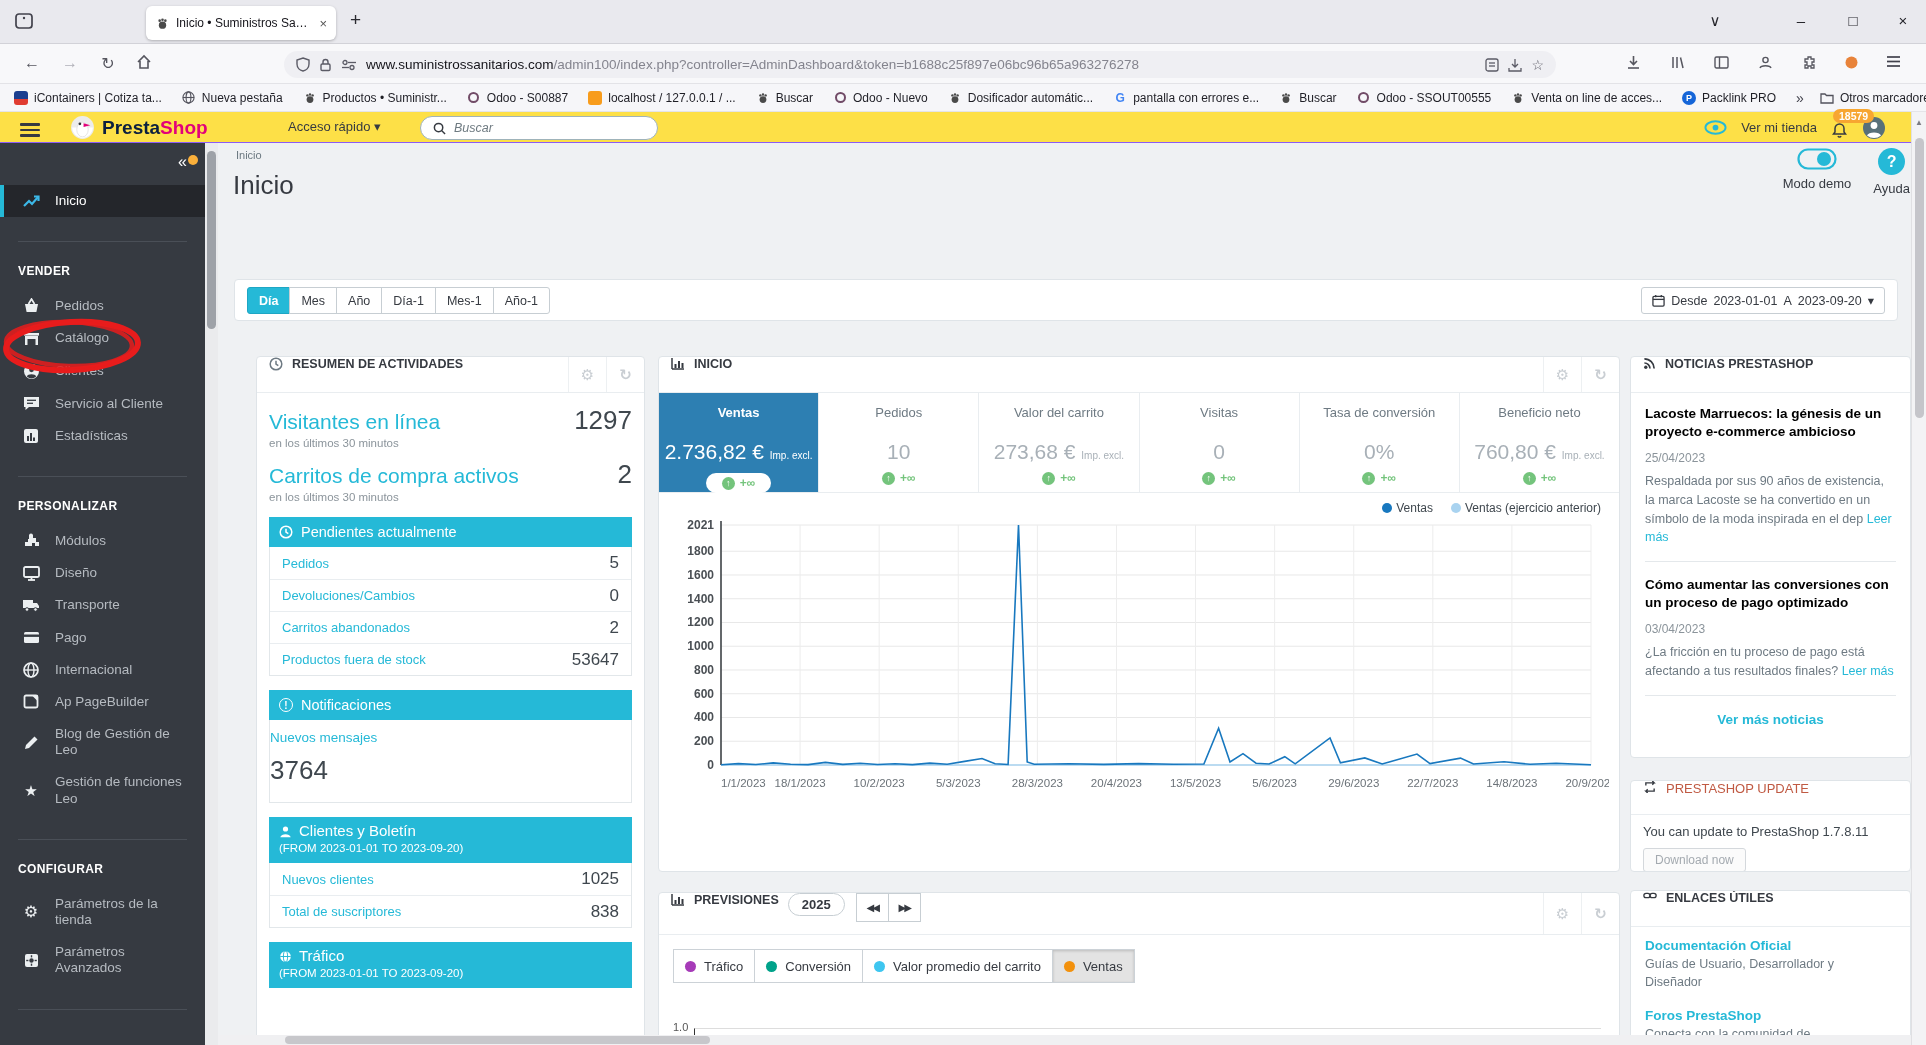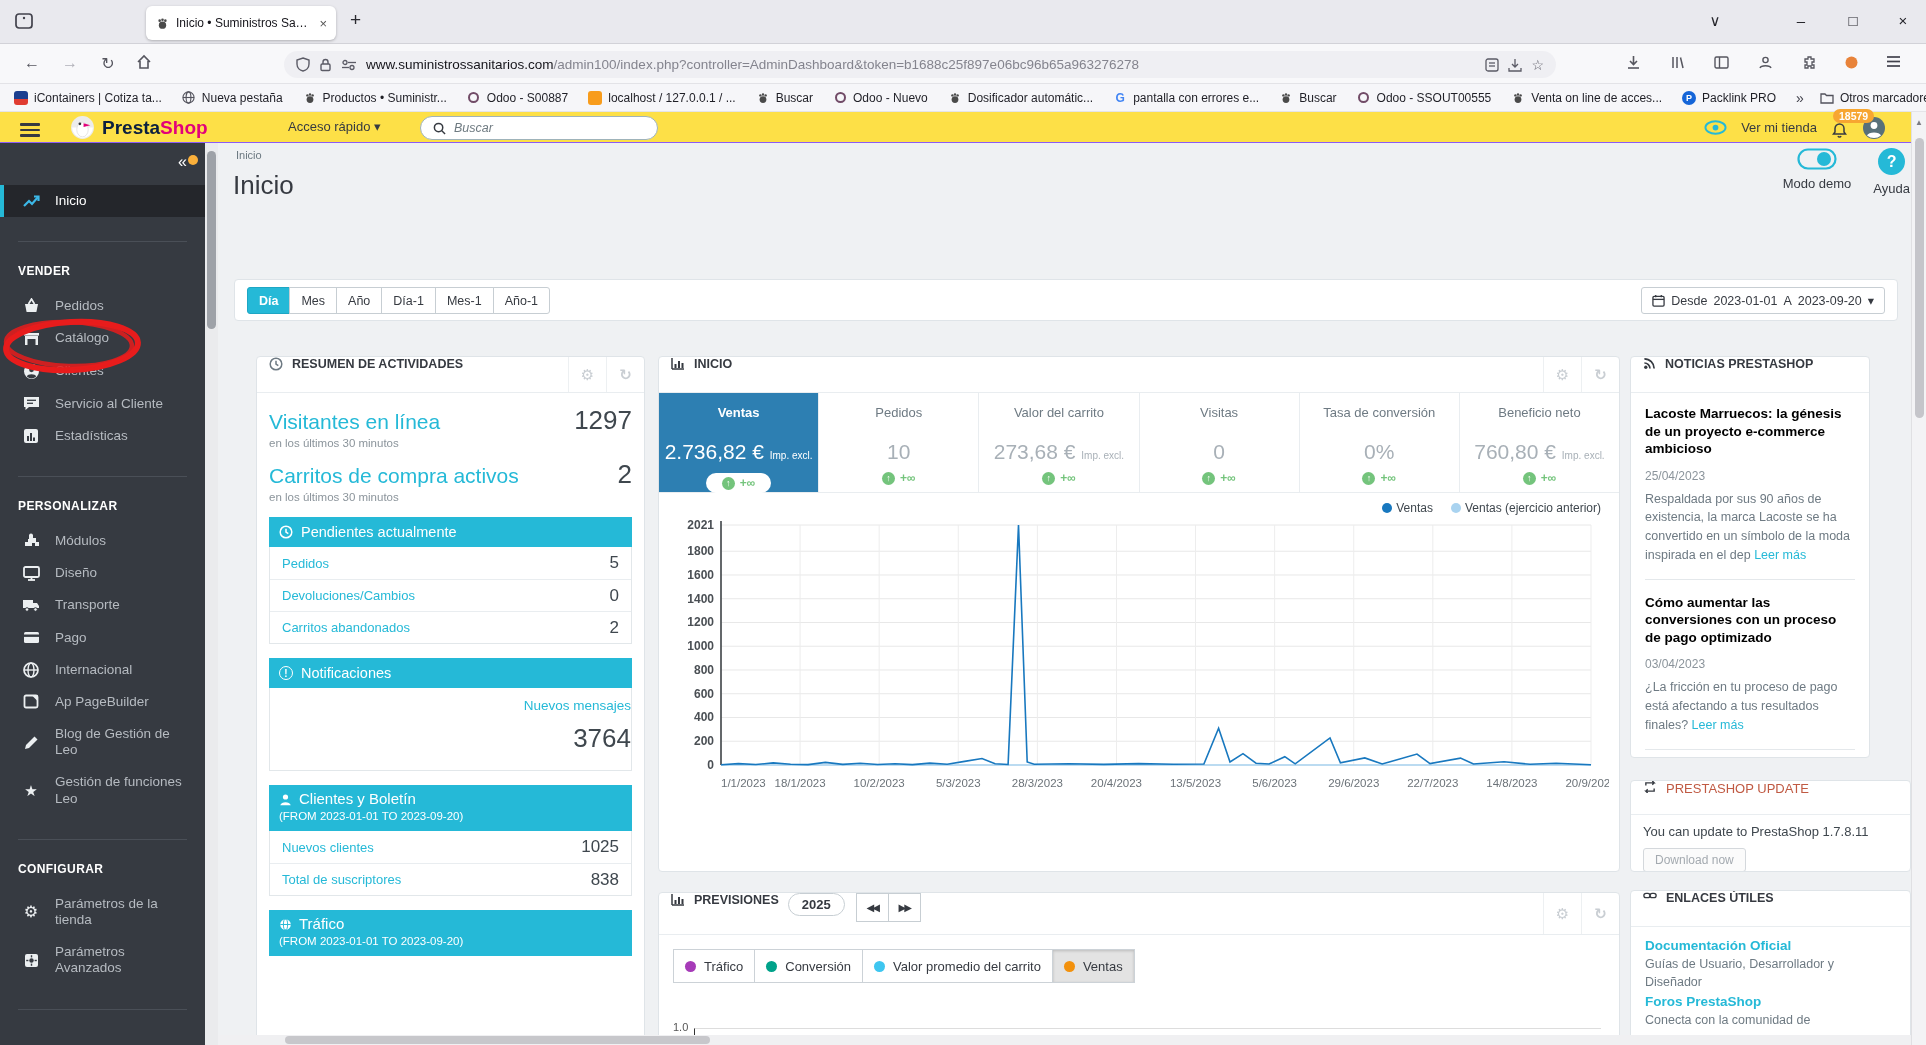--- a/index.html
+++ b/index.html
@@ -653,27 +653,31 @@
           <span class="val">5</span>
         </div>
       <div class="row">
           <a>Devoluciones/Cambios</a>
           <span class="val">0</span>
         </div>
       <div class="row">
           <a>Carritos abandonados</a>
           <span class="val">2</span>
         </div>
+      <div class="row">
+          <a>Productos fuera de stock</a>
+          <span class="val">53647</span>
+        </div>
     </div>
 
     <div class="banner" style="margin-top:14px">
       <span style="width:14px;height:14px;border:1.5px solid #fff;border-radius:50%;display:inline-flex;align-items:center;justify-content:center;font-size:10px;font-weight:bold">!</span>
       <span>Notificaciones</span>
     </div>
-    <div style="border:1px solid #e2e7ea;border-top:none;text-align:right;padding:10px 0 16px">
+    <div style="border:1px solid #e2e7ea;border-top:none;text-align:left;padding:10px 0 16px">
       <div class="cyan-link" style="font-size:13.5px">Nuevos mensajes</div>
       <div style="font-size:26px;color:#3f474e;margin-top:10px">3764</div>
     </div>
 
     <div class="banner2" style="margin-top:14px">
       <div style="display:flex;align-items:center;gap:7px">
         <svg width="13" height="13" viewBox="0 0 15 15">
             <circle cx="7.5" cy="4.6" r="3" fill="#fff"></circle>
             <path d="M1.5 14c1-4.5 11-4.5 12 0z" fill="#fff"></path>
           </svg>
@@ -865,21 +869,21 @@
         <span class="tdot" style="background-color: rgb(242, 145, 13);"></span>
         <span>Ventas</span>
       </span>
   </div>
   <div class="fc-axis">
     <span>1.0</span>
     <span class="fc-line"></span>
   </div>
 </div>
 
-<div class="panel" style="left:1630px;top:356px;width:240px;height:402px">
+<div class="panel" style="left:1630px;top:356px;width:281px;height:402px">
   <div class="panel-hd">
     <svg width="13" height="13" viewBox="0 0 14 14">
         <circle cx="3" cy="11" r="1.8" fill="#363a41"></circle>
         <path d="M1.5 6.5a6 6 0 0 1 6 6" fill="none" stroke="#363a41" stroke-width="1.8"></path>
         <path d="M1.5 2a10.5 10.5 0 0 1 10.5 10.5" fill="none" stroke="#363a41" stroke-width="1.8"></path>
       </svg>
     <span>NOTICIAS PRESTASHOP</span>
   </div>
   <div class="news-body">
     <div class="news-title">Lacoste Marruecos: la génesis de un proyecto e-commerce ambicioso</div>
@@ -911,16 +915,16 @@
   <div class="panel-hd">
     <svg width="14" height="9" viewBox="0 0 16 9">
         <rect x="1" y="2" width="7" height="5" rx="2.5" fill="none" stroke="#363a41" stroke-width="1.5"></rect>
         <rect x="8" y="2" width="7" height="5" rx="2.5" fill="none" stroke="#363a41" stroke-width="1.5"></rect>
       </svg>
     <span>ENLACES ÚTILES</span>
   </div>
   <div style="padding:11px 14px">
     <div class="link-t">Documentación Oficial</div>
     <div class="link-d" style="width:200px">Guías de Usuario, Desarrollador y Diseñador</div>
-    <div class="link-t" style="margin-top:3px">Foros PrestaShop</div>
+    <div class="link-t" style="margin-top:17px">Foros PrestaShop</div>
     <div class="link-d">Conecta con la comunidad de</div>
   </div>
 </div>
 
 </body></html>

